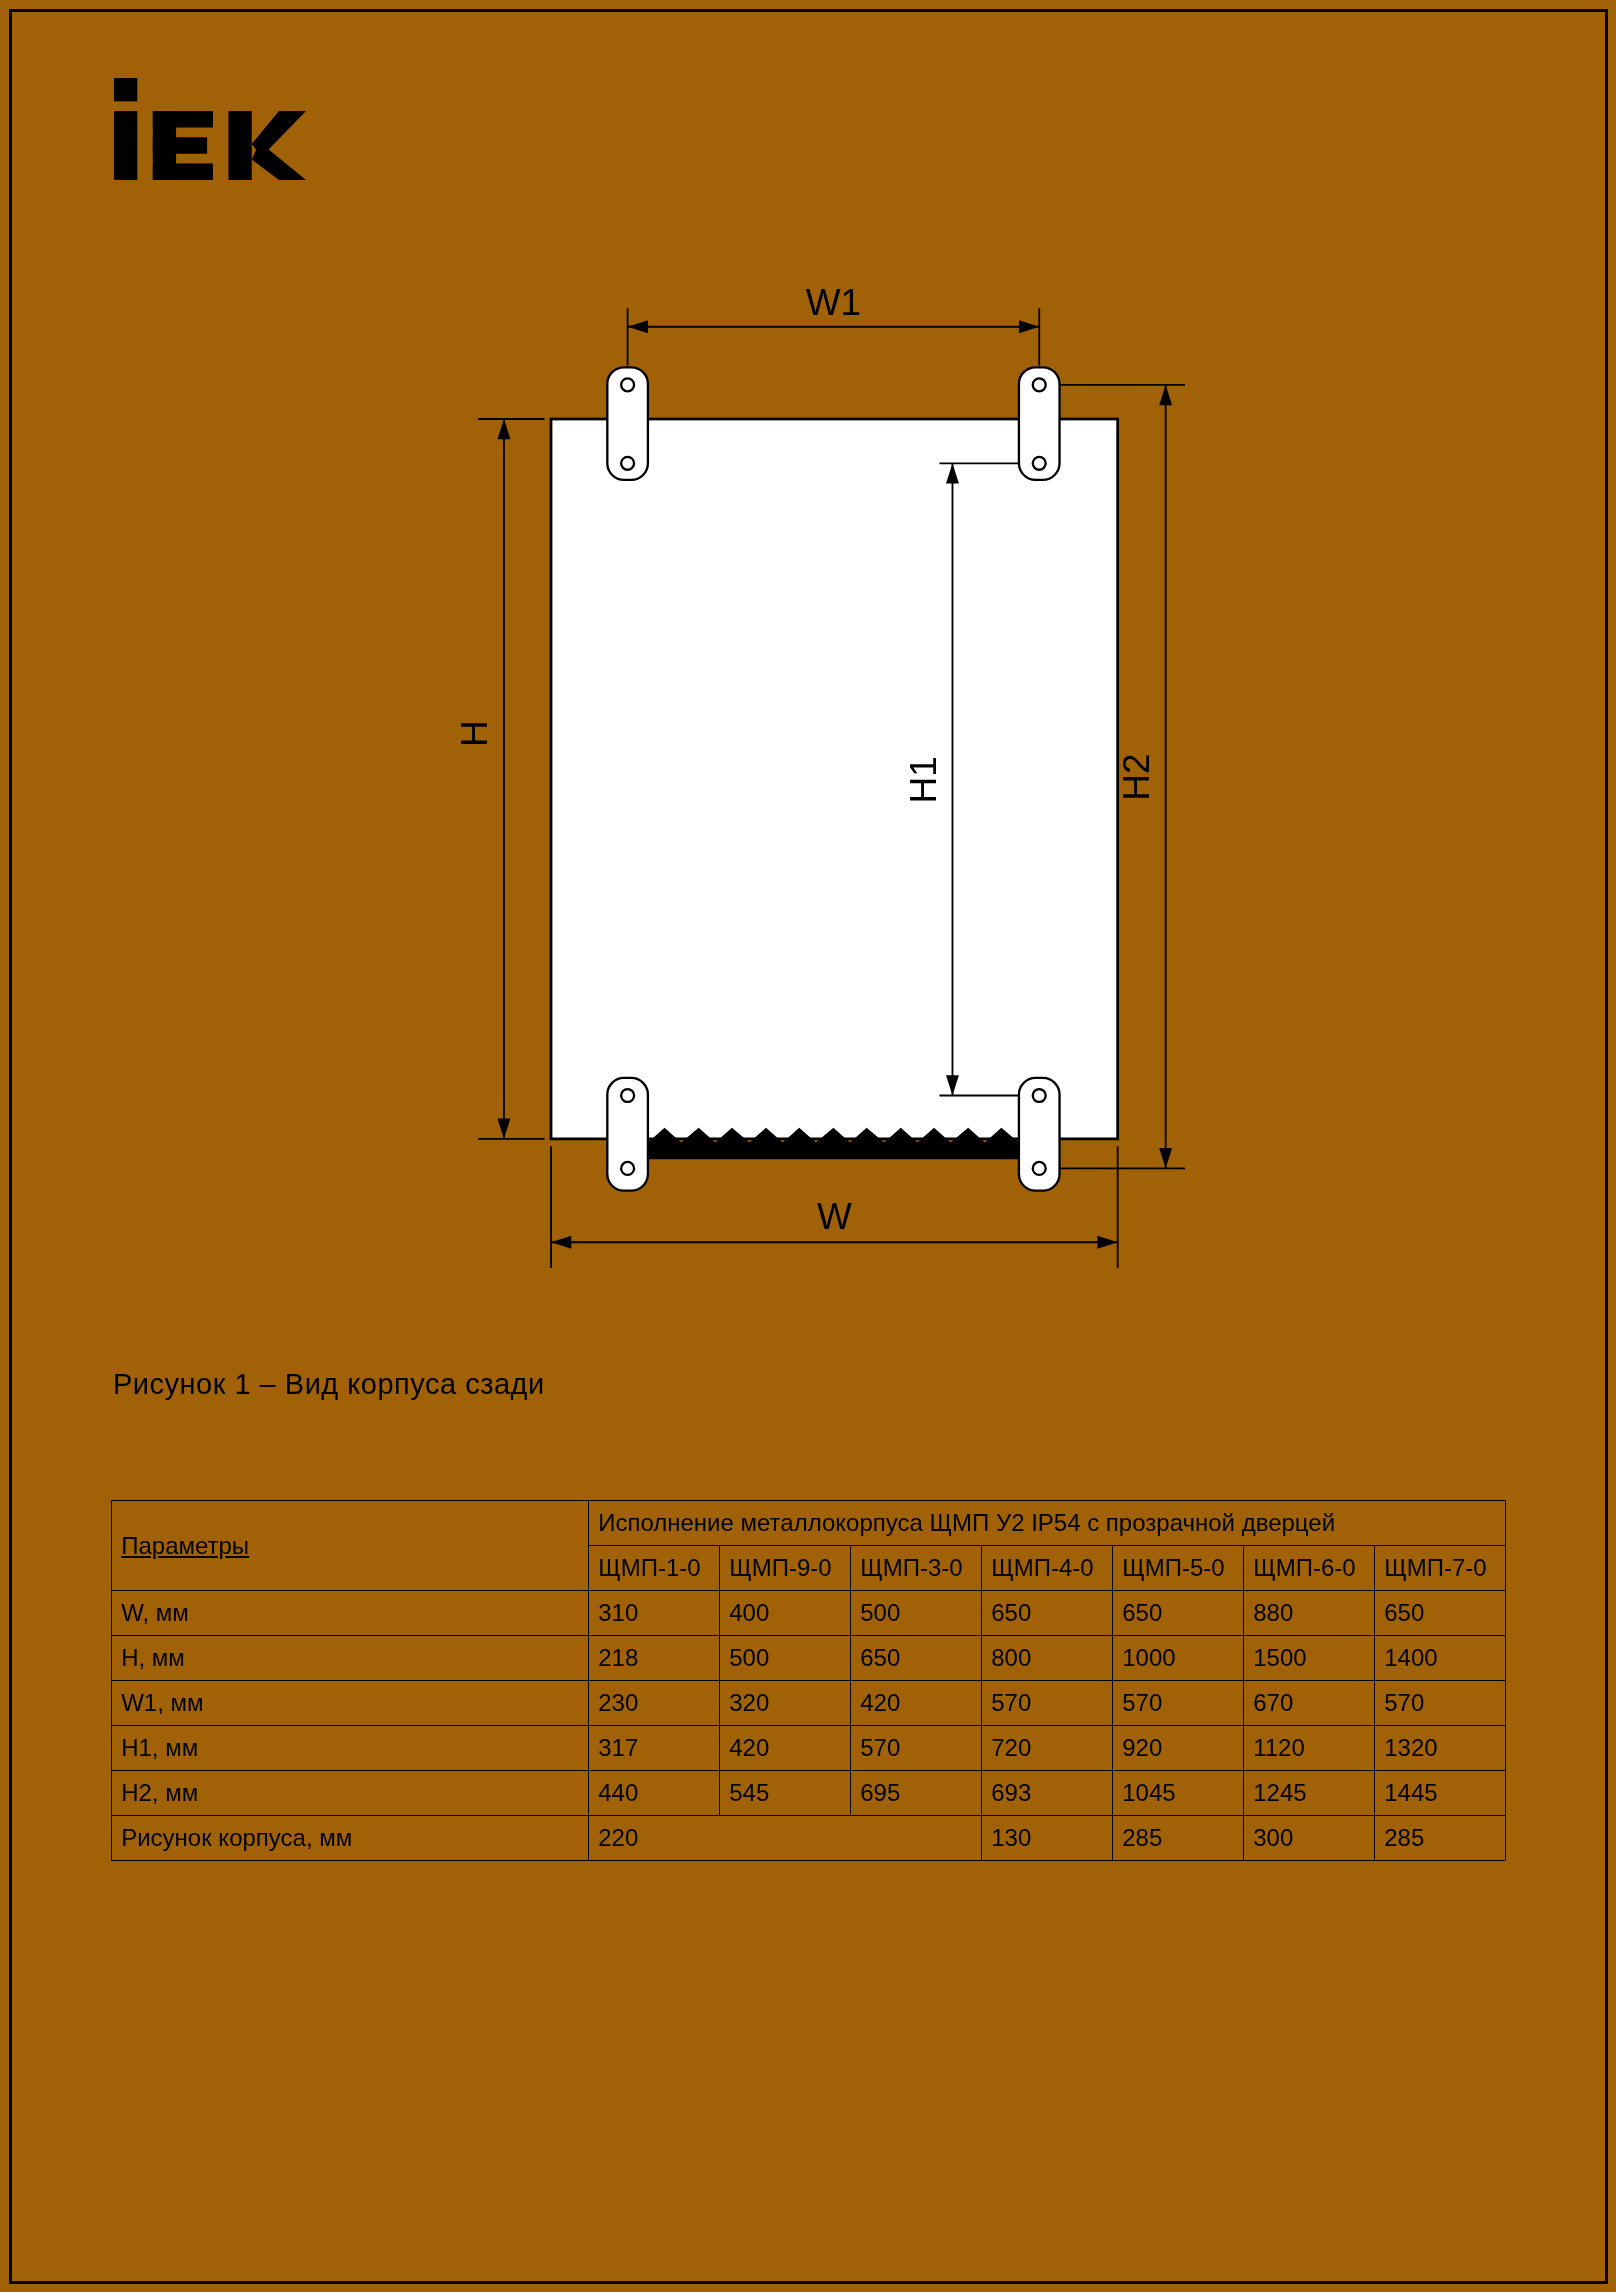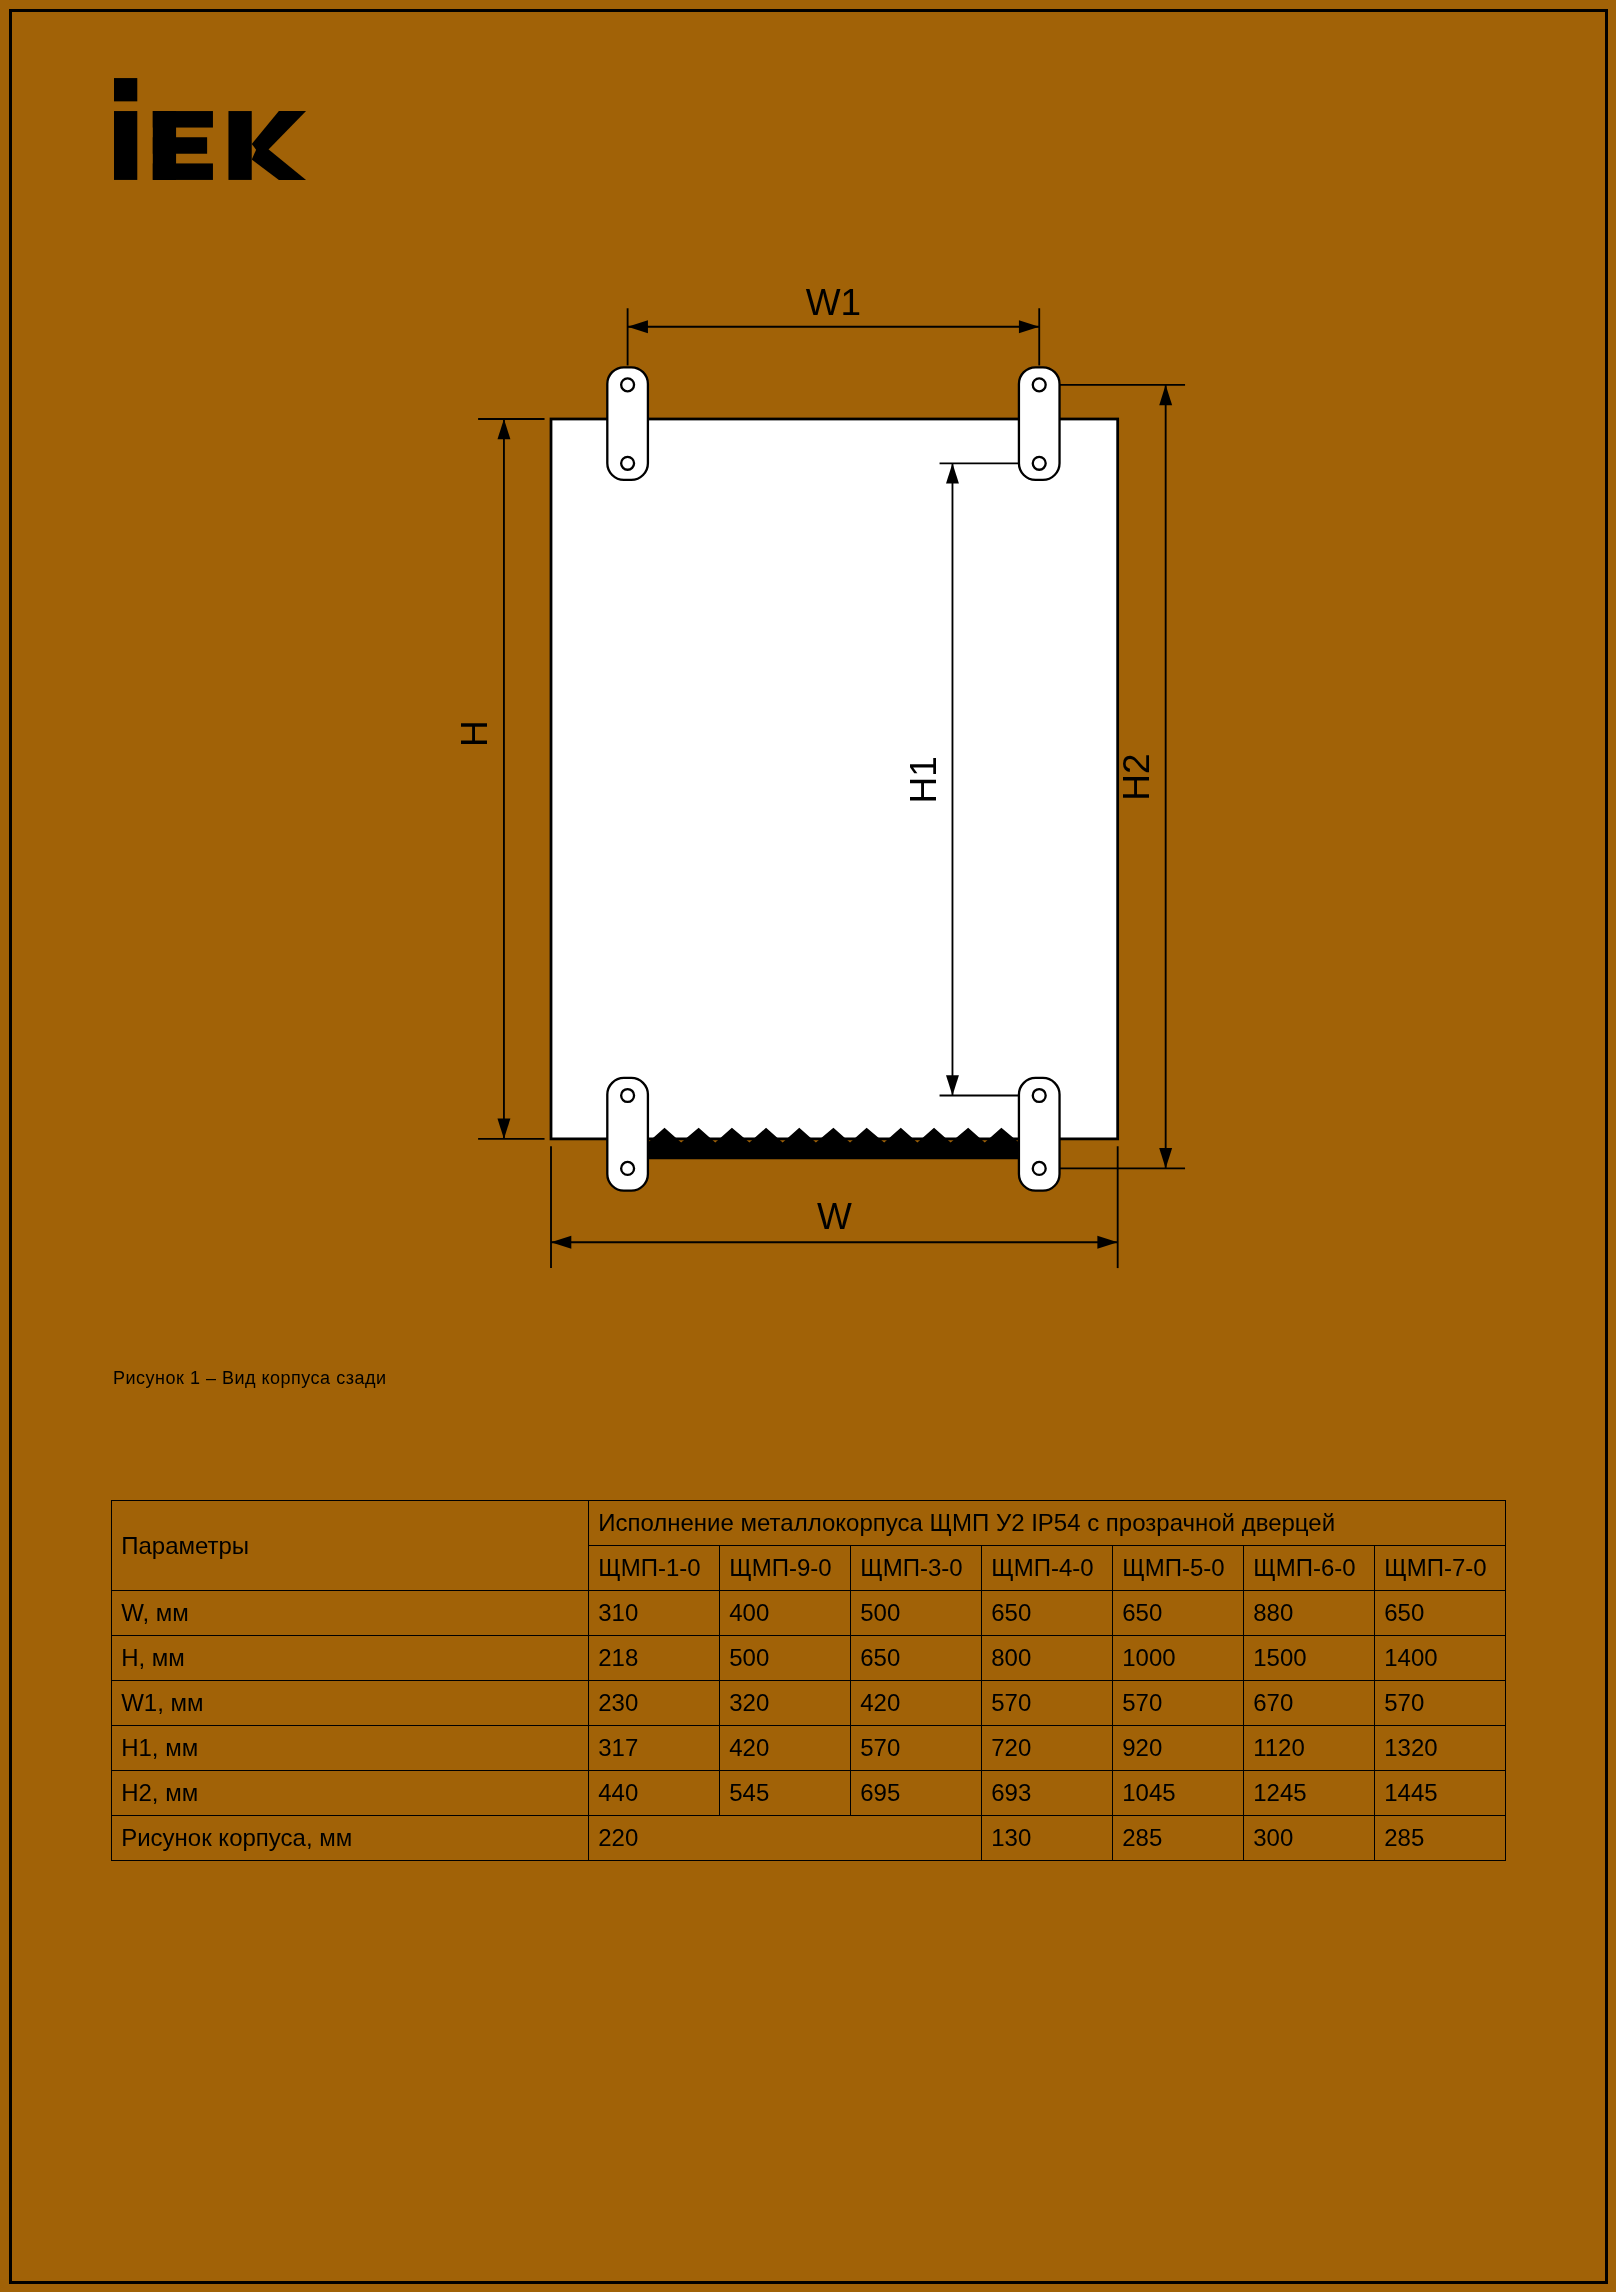--- a/index.html
+++ b/index.html
@@ -16,41 +16,41 @@
     position: absolute;
     left: 9.2px; top: 9.2px; right: 9.2px; bottom: 9.2px;
     border: 3.7px solid #000;
   }
   .logo { position: absolute; left: 114px; top: 76px; }
   .drawing { position: absolute; left: 0; top: 0; }
   .figure-caption {
     position: absolute;
     left: 113px;
     top: 1368px;
-    font-size: 18px;
+    font-size: 29px;
     letter-spacing: 0.5px;
   }
   table.dims {
     position: absolute;
     left: 111px;
     top: 1500px;
     border-collapse: collapse;
     table-layout: fixed;
   }
   table.dims td {
     border: 1.8px solid #000;
     font-size: 24px;
     padding: 5.5px 9.2px;
     height: 33px;
     vertical-align: middle;
     white-space: nowrap;
     overflow: hidden;
     font-weight: normal;
   }
-  td.param-hd { vertical-align: top; padding-top: 11px; }
+  td.param-hd { vertical-align: top; padding-top: 11px; text-decoration: underline; }
   .dim-label { font-family: "Liberation Sans", sans-serif; fill: #000; }
 </style>
 </head>
 <body>
 
 <div class="page">
 
   <div class="frame"></div>
 
   <svg class="logo" width="194" height="106" viewBox="0 0 200 105">

